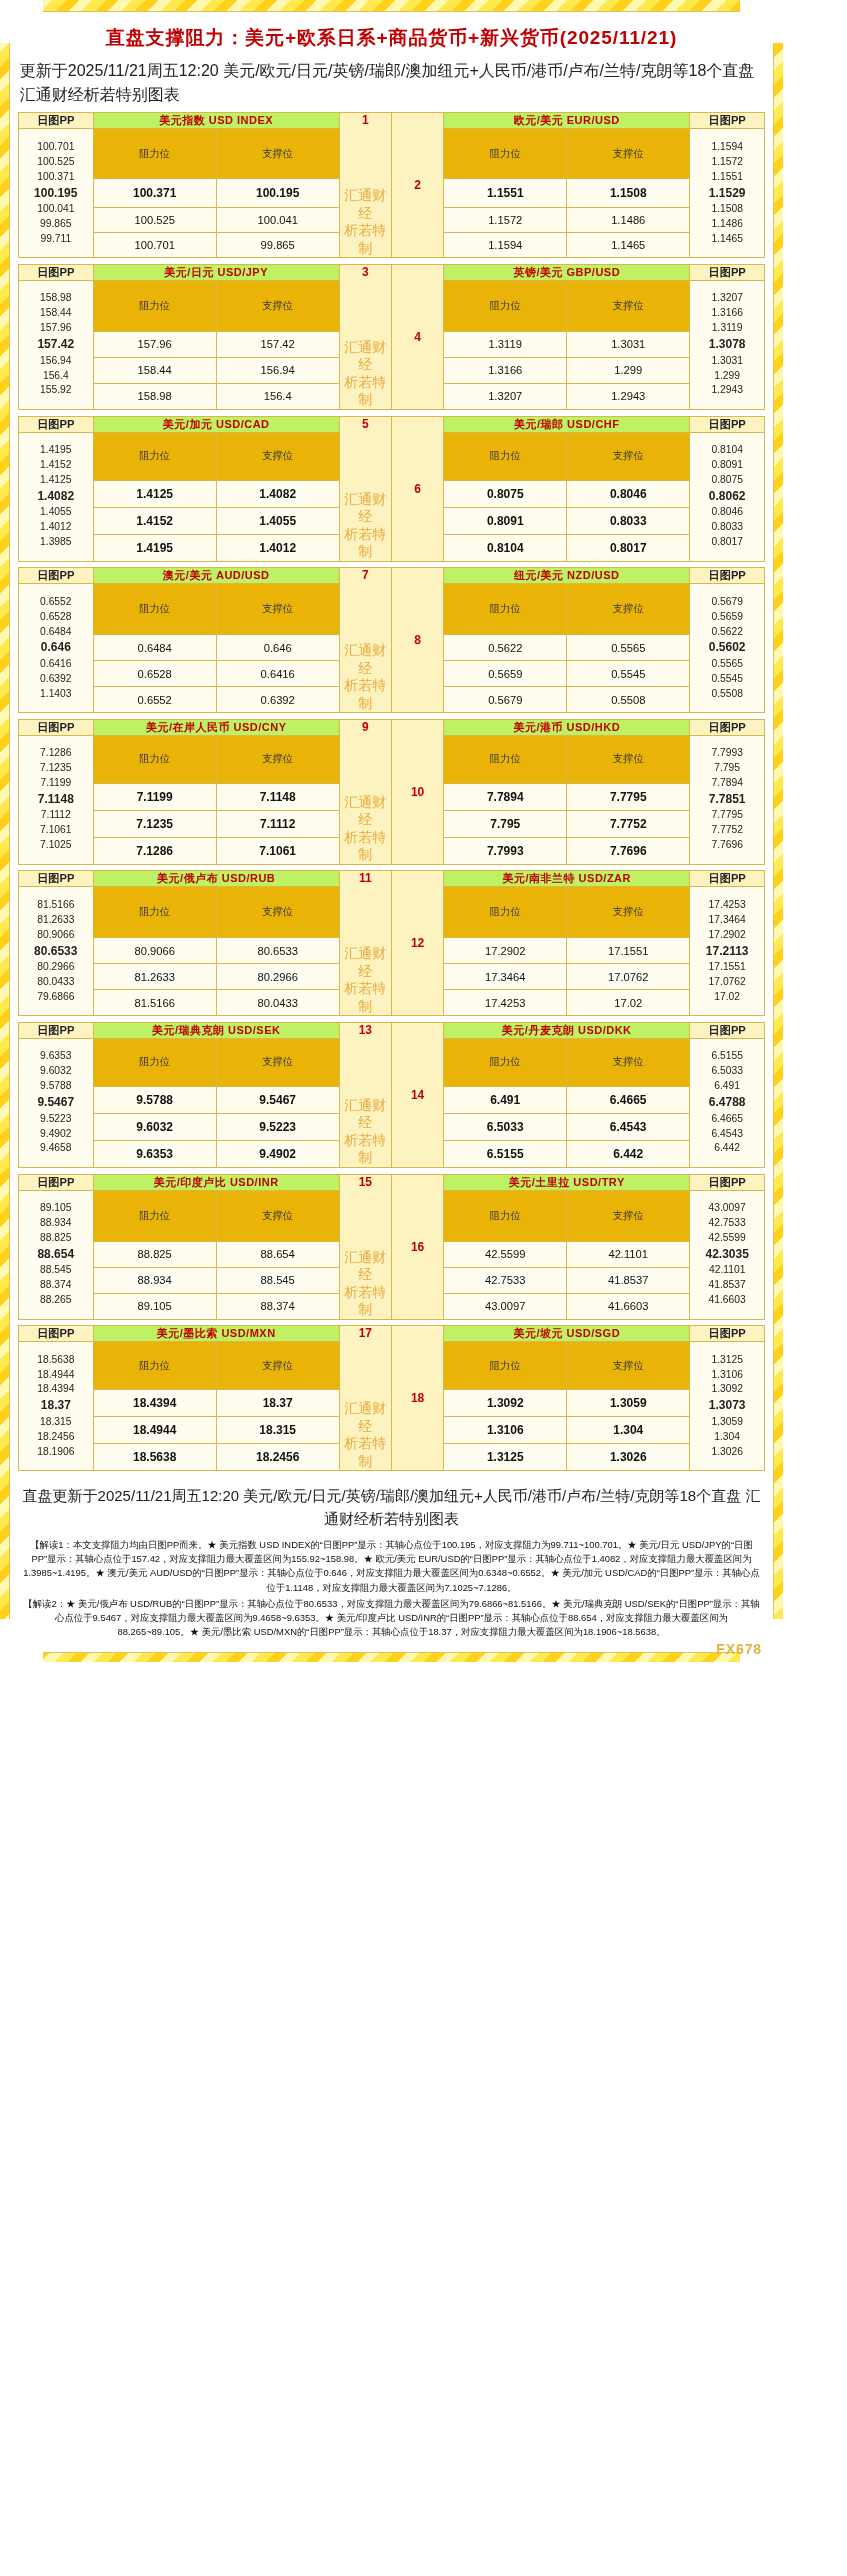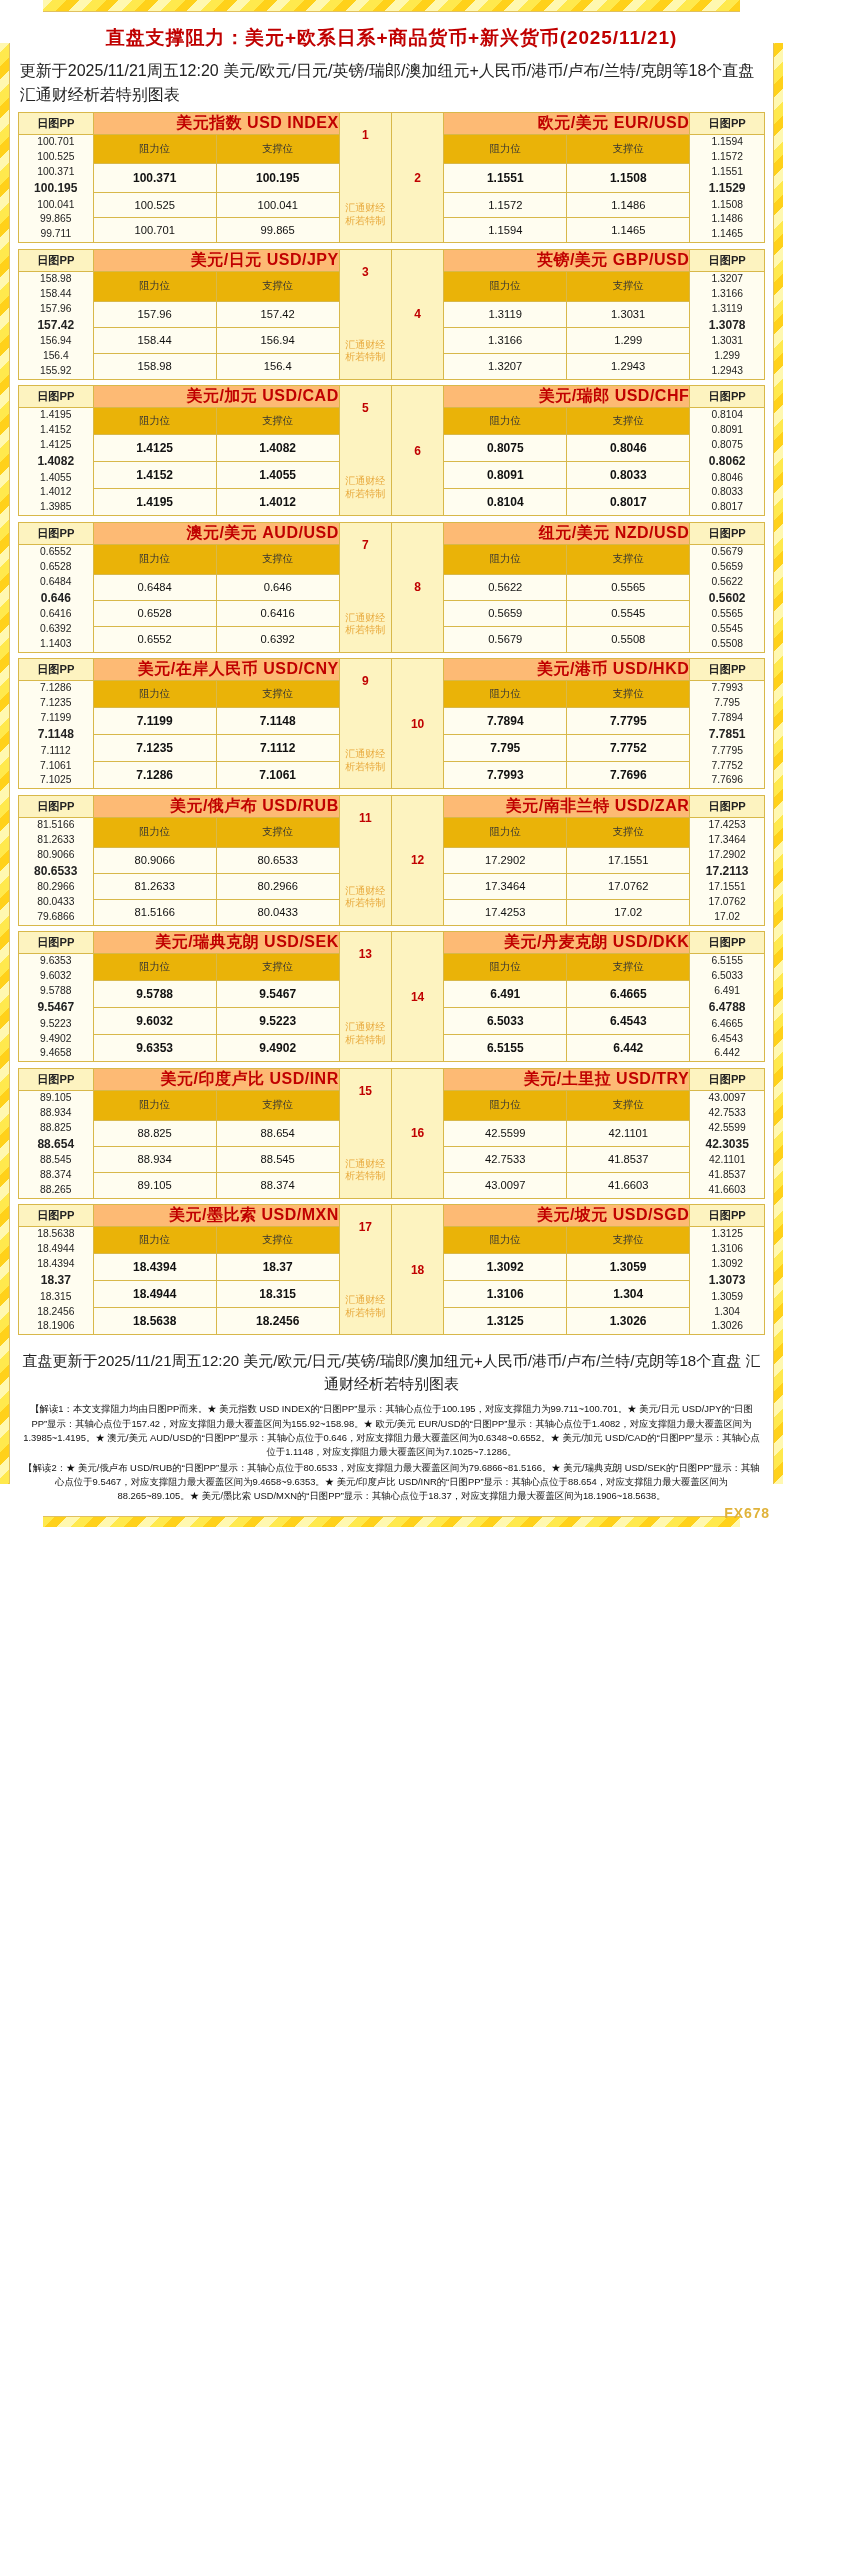--- a/index.html
+++ b/index.html
@@ -67,24 +67,24 @@
   .pp-cell .hl { font-weight: bold; font-size: 12px; }
   .hdr-pp {
     background: #fdf3c0;
     text-align: center;
     font-weight: bold;
     font-size: 11.2px;
     color: #222;
     padding: 4.7px 0;
   }
   .pair-hdr {
-    background: #fdba74;
-    text-align: right;
+    background: #bef264;
+    text-align: center;
     font-weight: bold;
-    font-size: 16px;
+    font-size: 11px;
     color: #c00000;
     padding: 4.7px 0;
     letter-spacing: 0.5px;
   }
   .sub-hdr {
     background: #eab308;
     text-align: center;
     font-size: 10.3px;
     color: #333;
     padding: 2.8px 0;
@@ -101,21 +101,21 @@
     background: #fdf3c0;
     text-align: center;
     color: #c00000;
     font-weight: bold;
     font-size: 12px;
     vertical-align: top;
     padding-top: 5.6px;
   }
   .wm {
     color: #e8a93c;
-    font-size: 10px;
+    font-size: 14px;
     line-height: 1.25;
     text-align: center;
     font-weight: normal;
   }
   .footer-note {
     font-size: 15px;
     color: #222;
     line-height: 1.55;
     padding: 7.5px 3.7px 1.9px 3.7px;
     text-align: center;
@@ -133,21 +133,21 @@
     position: absolute;
     width: 43px; height: 43px;
     background: #ffffff;
   }
   .corner.tl { left: 0; top: 0; }
   .corner.tr { right: 0; top: 0; }
   .corner.bl { left: 0; bottom: 0; }
   .corner.br { right: 0; bottom: 0; }
   .brand {
     position: absolute;
-    right: 13px; bottom: 5.6px;
+    right: 21px; bottom: 5.6px;
     color: #e0b33a;
     font-size: 14px;
     font-weight: bold;
     letter-spacing: 0.9px;
   }
 </style>
 </head>
 <body>
 
 <div id="page">

